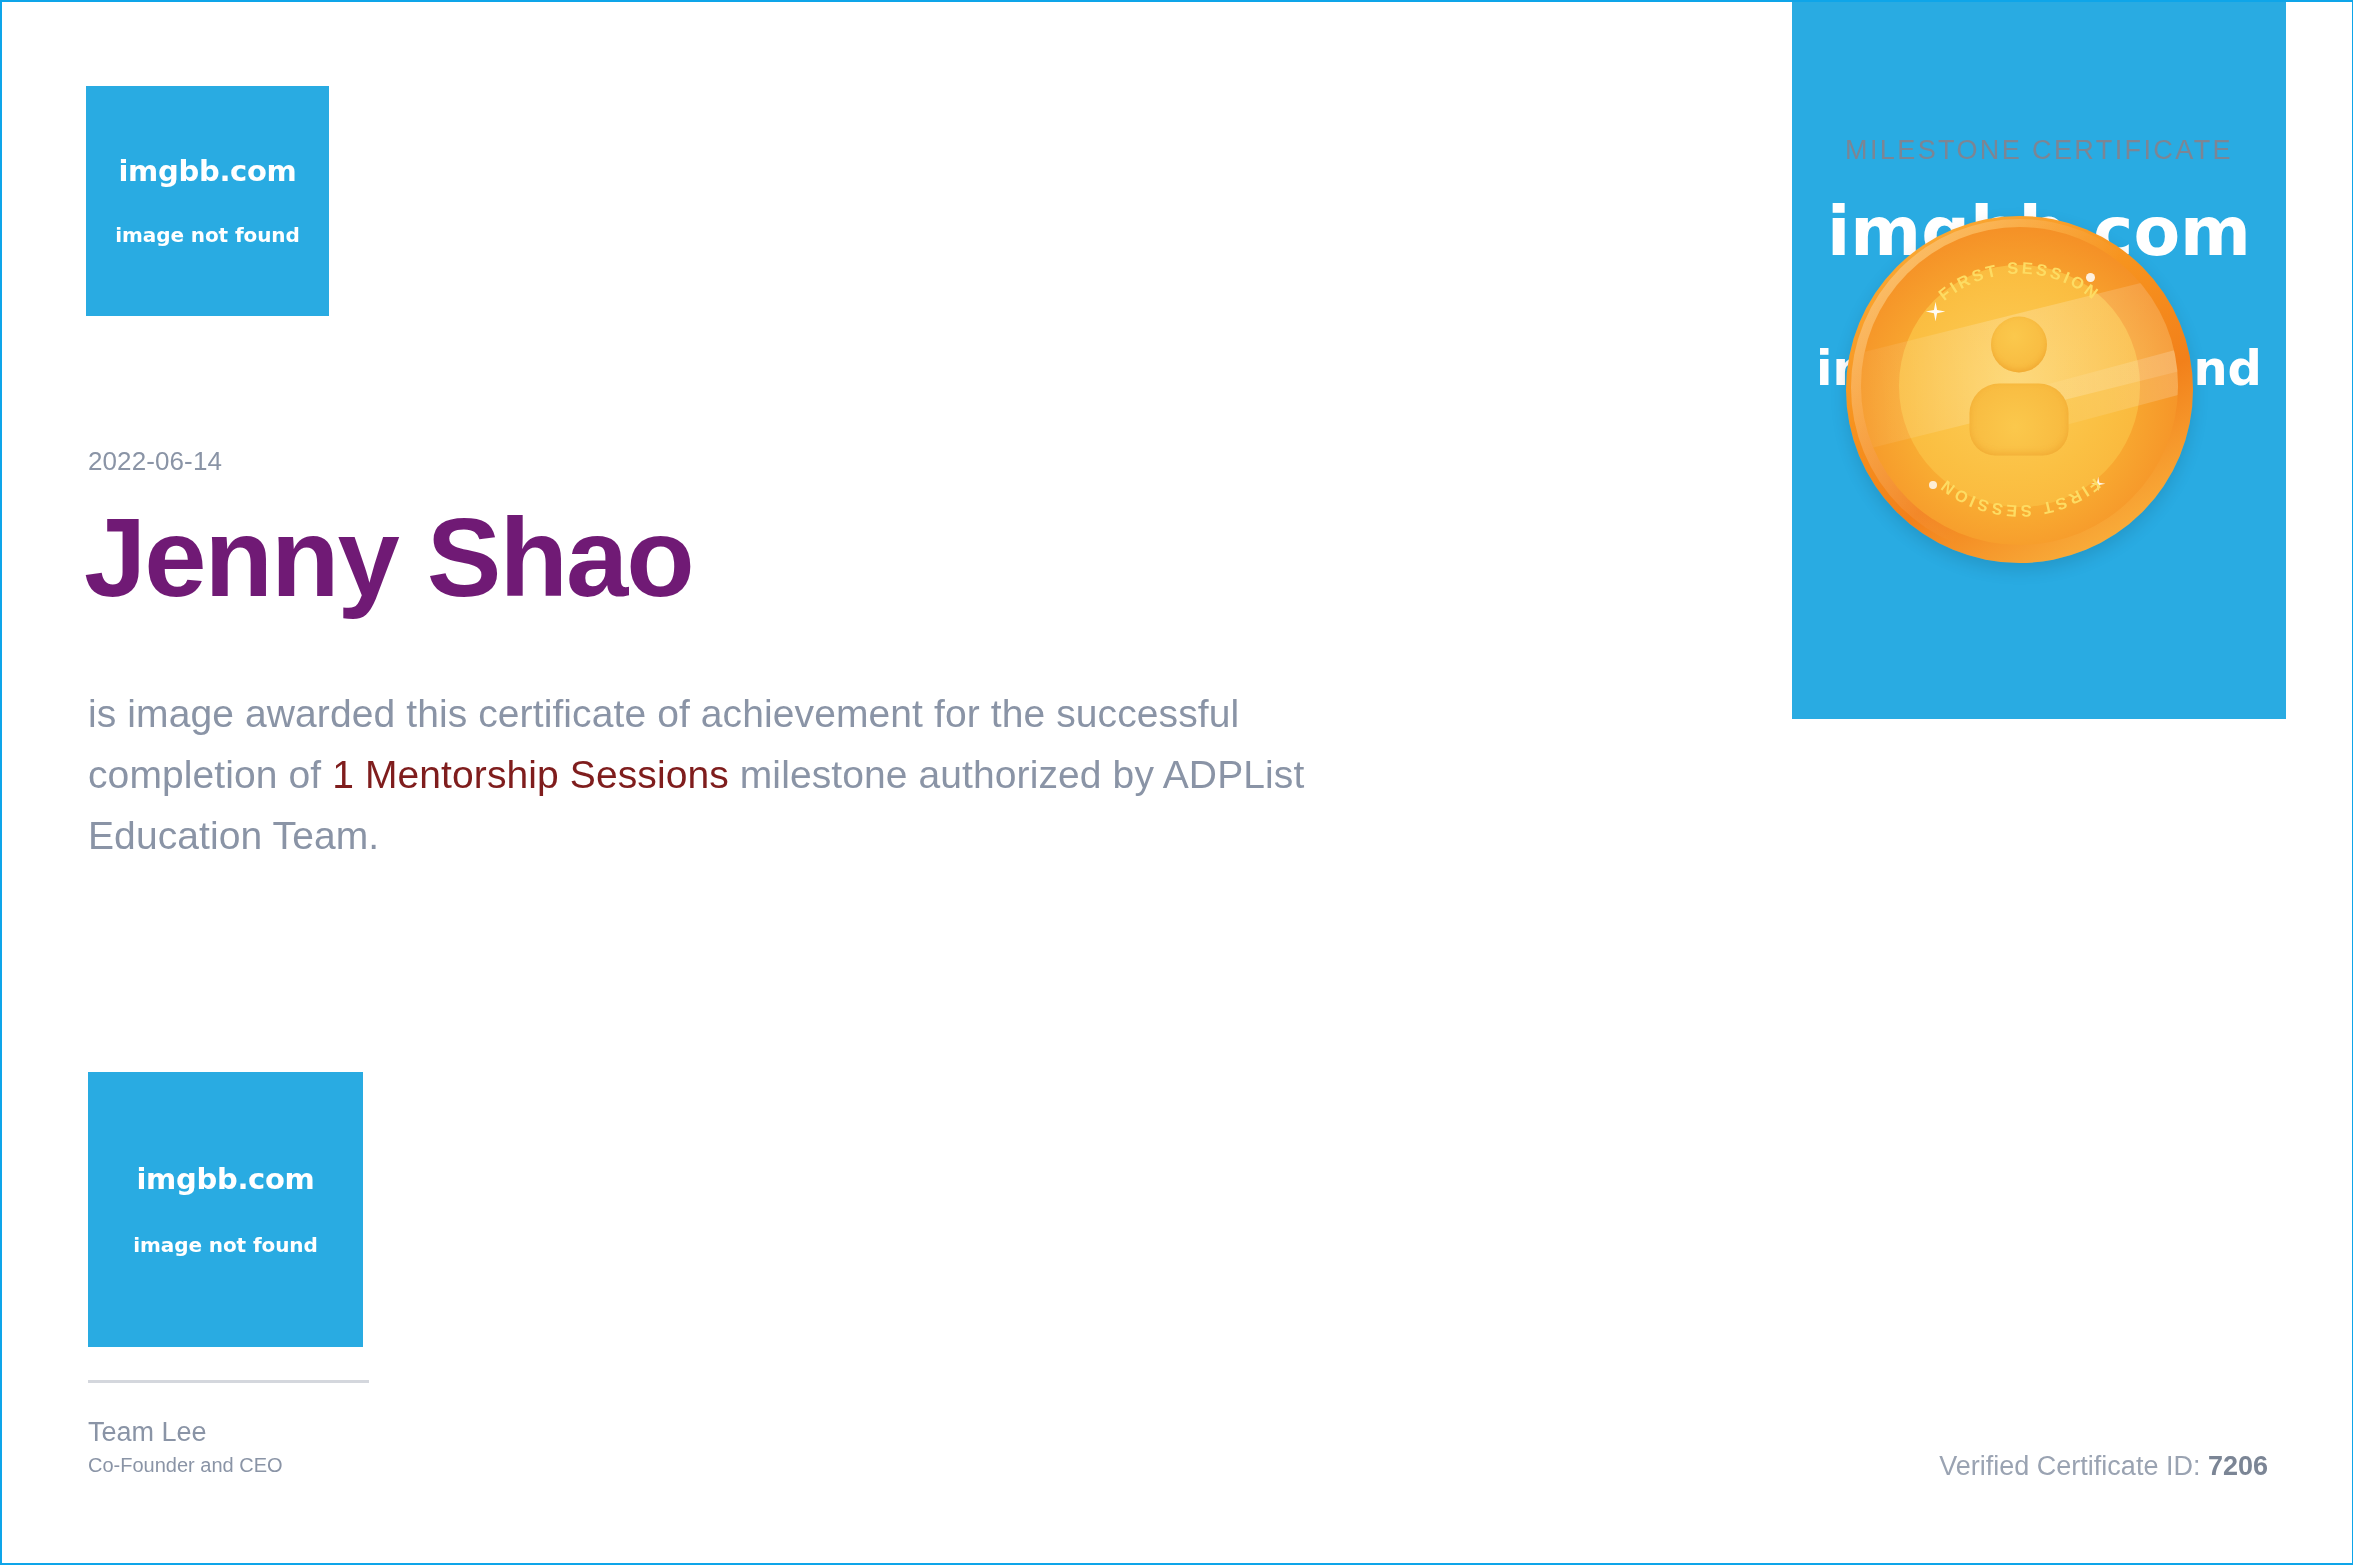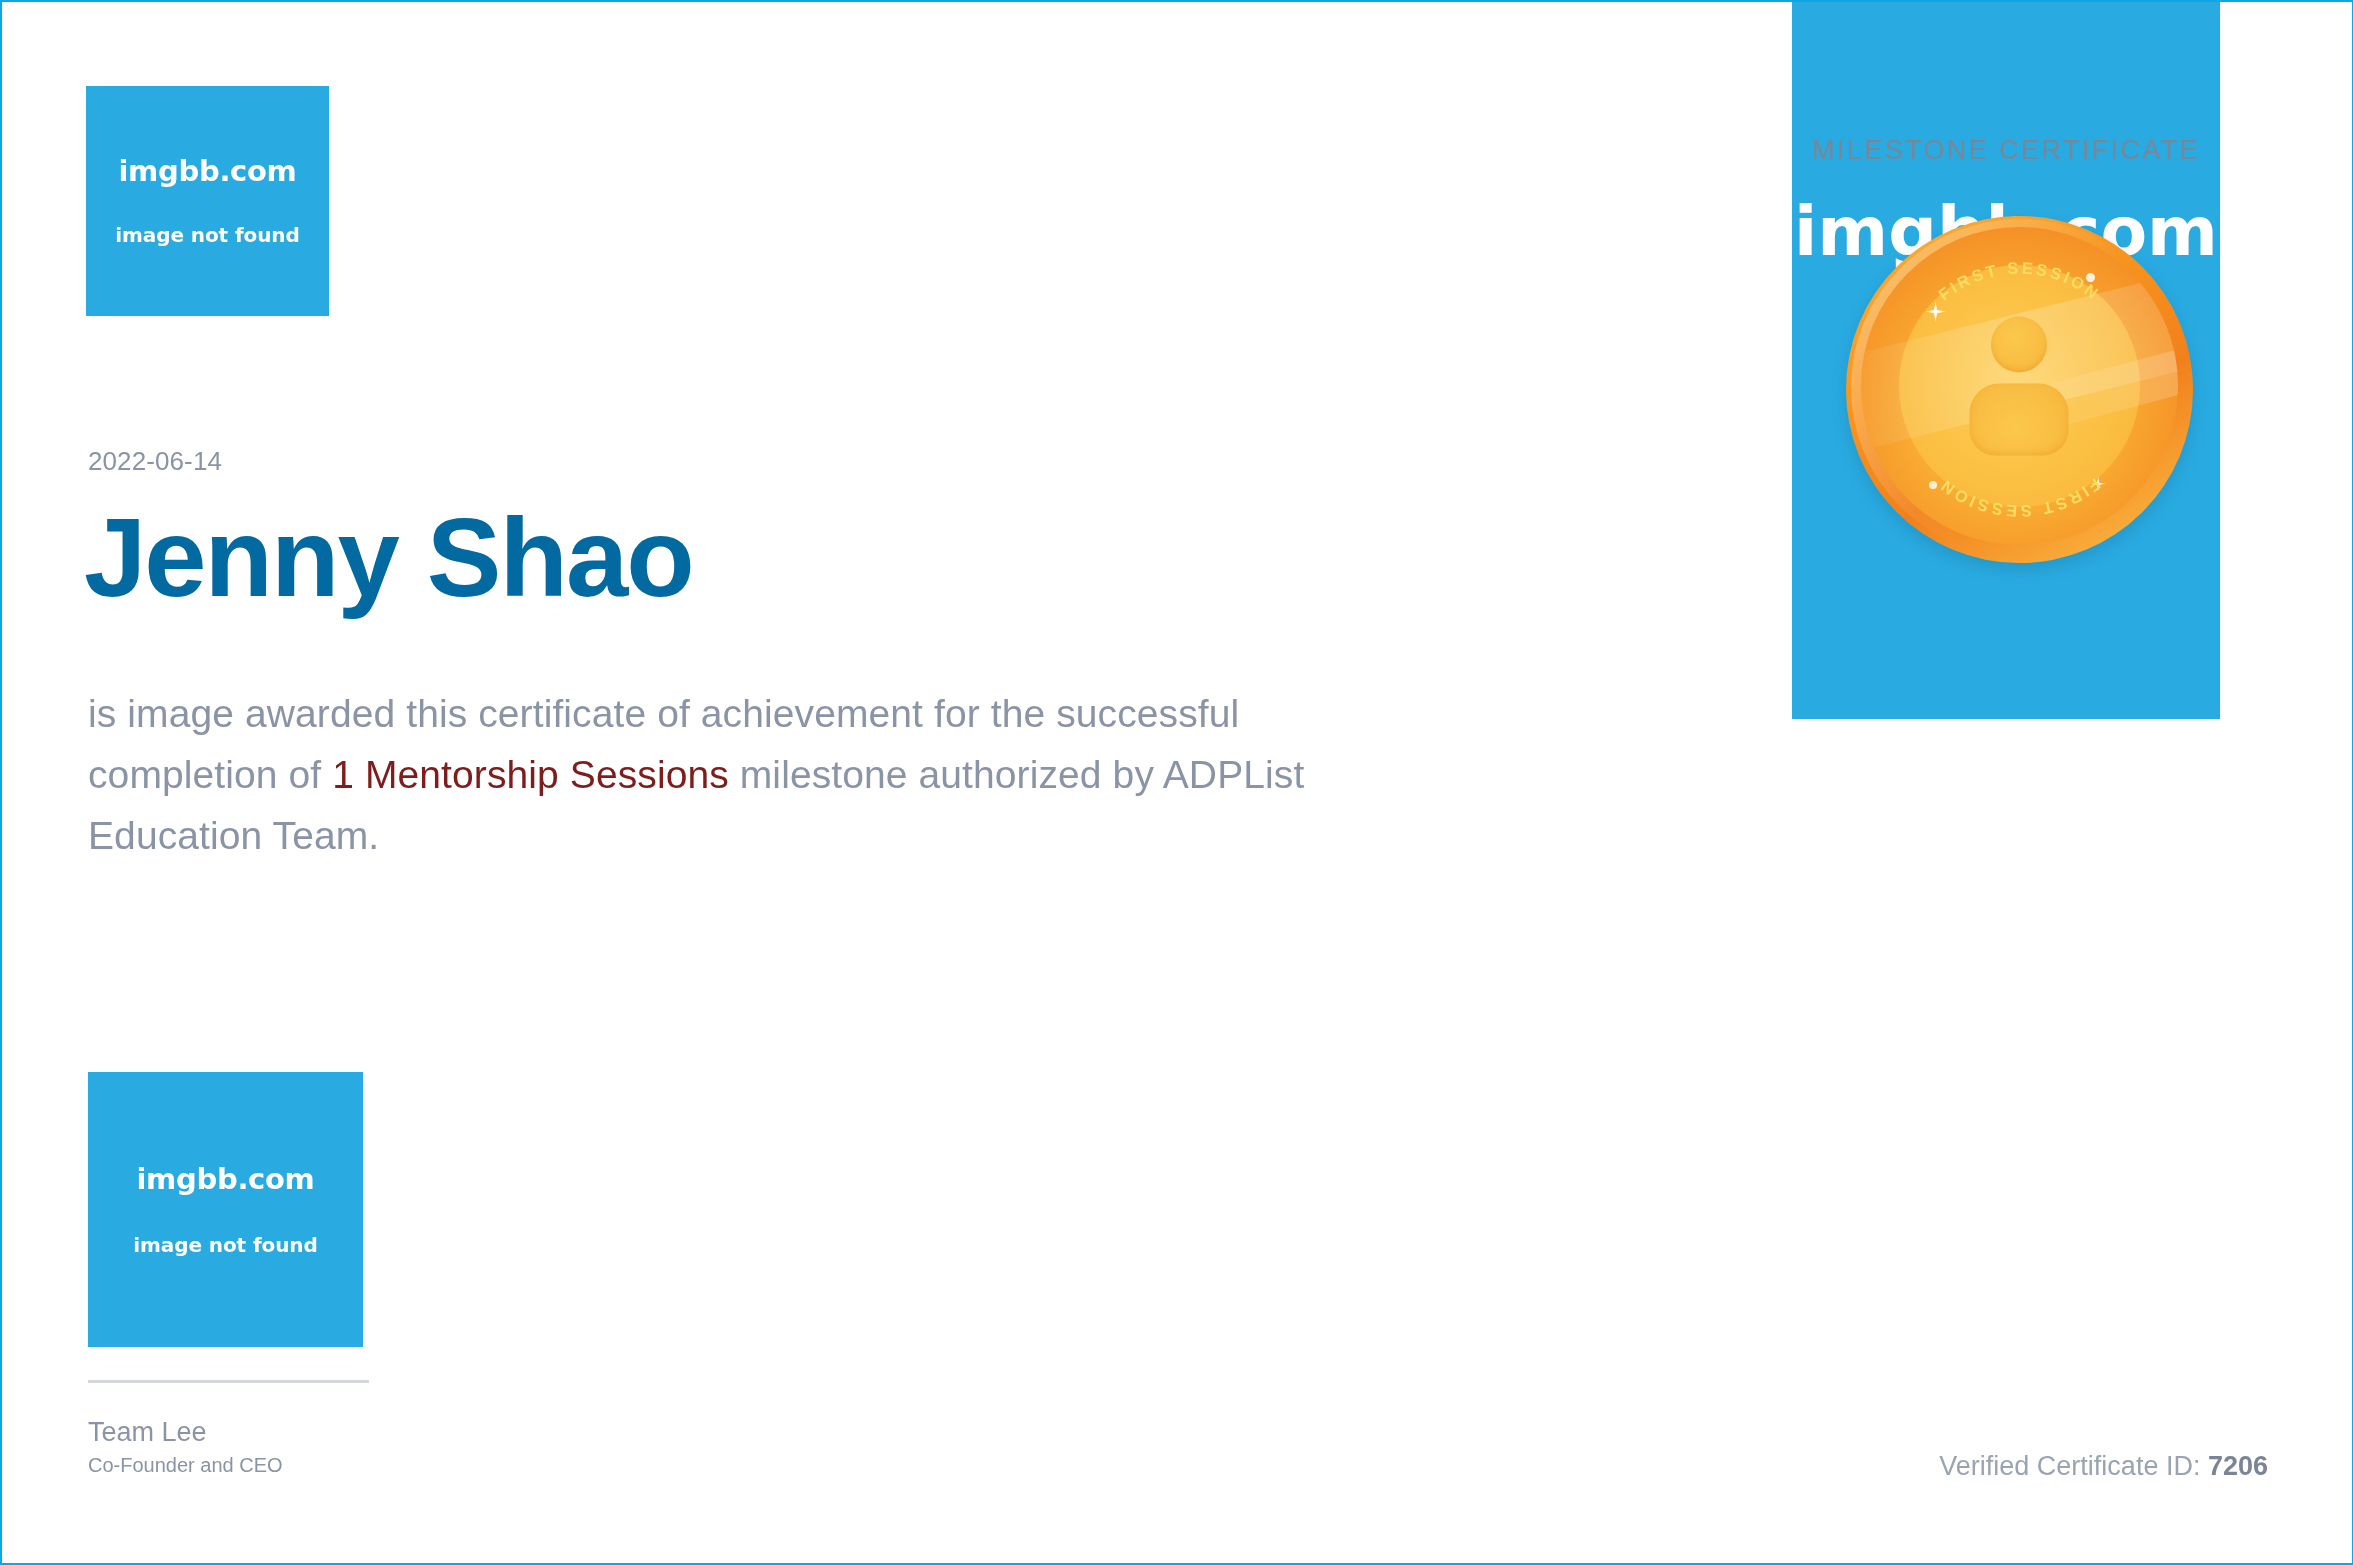--- a/index.html
+++ b/index.html
@@ -46,21 +46,21 @@
   .issue-date{
     position:absolute;left:86px;top:444px;
     font-size:26px;color:#8a94a6;
     letter-spacing:0.1px;
   }
 
   
   .recipient{
     position:absolute;left:82px;top:497px;
     font-size:112px;font-weight:bold;
-    color:#0369a1;
+    color:#701a75;
     letter-spacing:-2px;
     line-height:1.05;
     white-space:nowrap;
   }
 
   
   .award-body{
     position:absolute;left:86px;top:681px;
     width:1347px;
     font-size:39px;
@@ -99,21 +99,21 @@
   .verified-id{
     position:absolute;right:84px;top:1449px;
     font-size:27px;color:#9aa3b2;
     white-space:nowrap;
   }
   .verified-id .num{color:#7b8595;font-weight:bold;}
 
   
   .badge-panel{
     position:absolute;left:1790px;top:0px;
-    width:428px;height:717px;
+    width:494px;height:717px;
     background:#29abe2;
     overflow:hidden;
   }
   .panel-kicker{
     position:absolute;left:0;right:0;top:133px;
     text-align:center;
     font-size:27px;
     color:#7c8594;
     letter-spacing:2.4px;
     white-space:nowrap;

